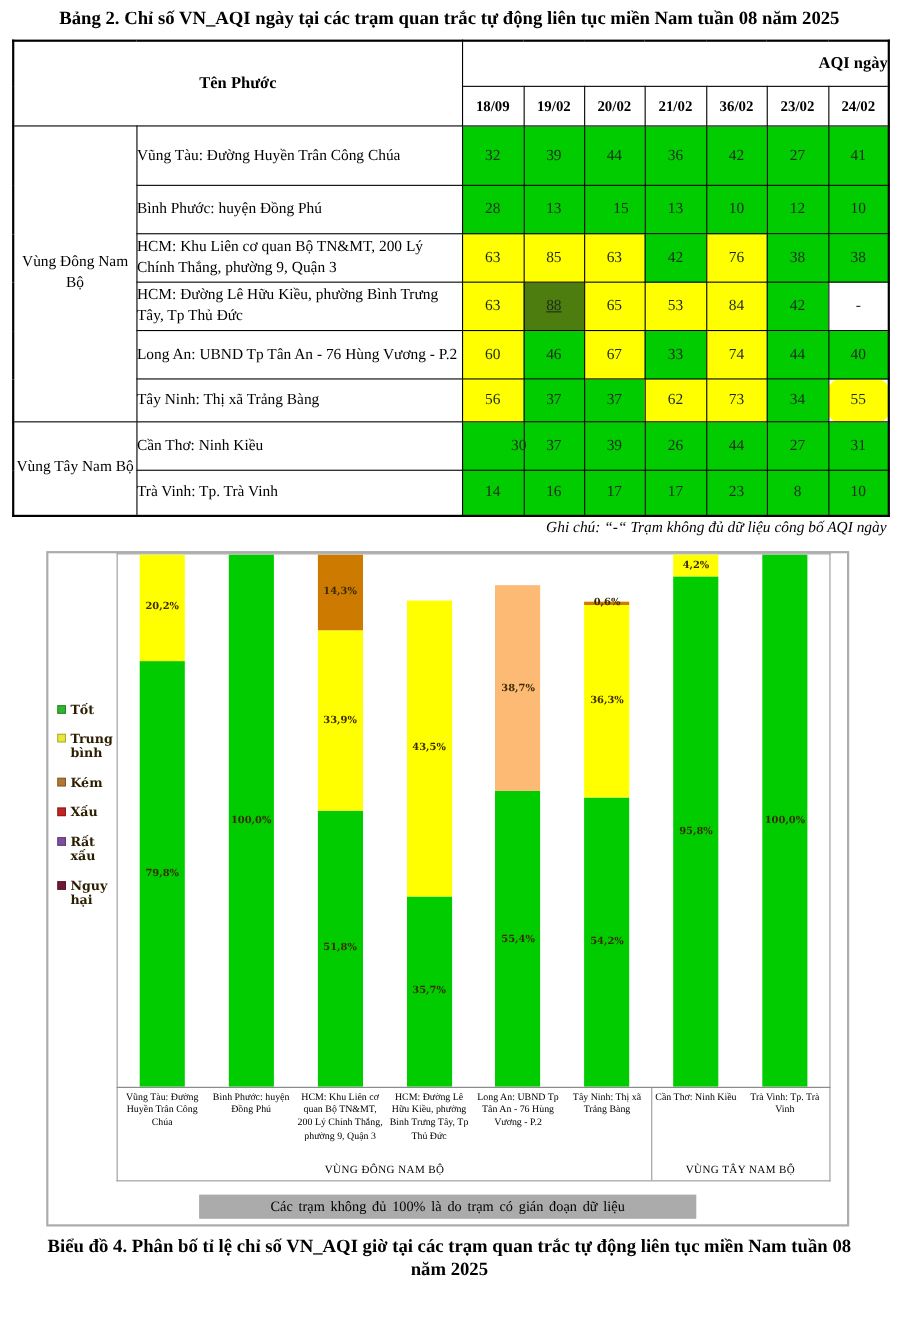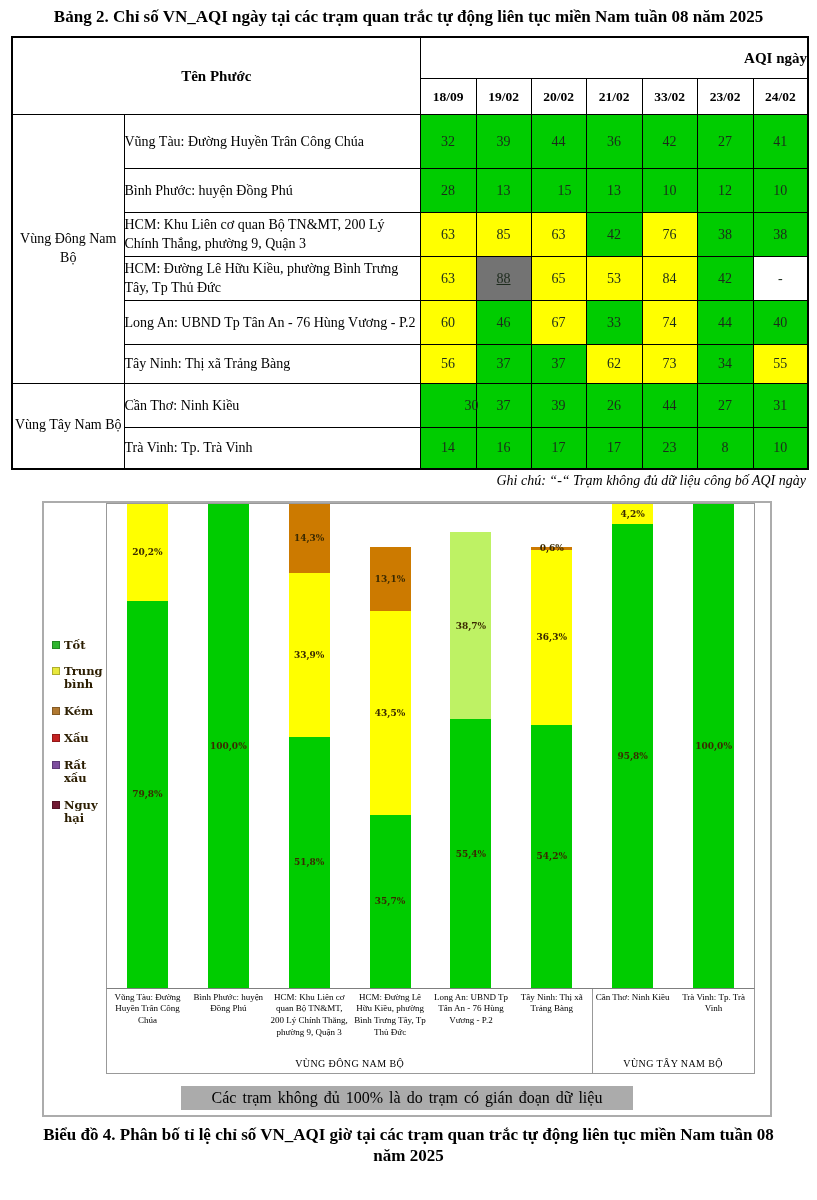--- a/index.html
+++ b/index.html
@@ -32,21 +32,21 @@
   .bar{width:41px;display:flex;flex-direction:column-reverse;}
   .seg{position:relative;width:100%;}
   .seg-label{position:absolute;left:50%;top:50%;transform:translate(-50%,-50%);
     font-family:"DejaVu Serif",serif;font-size:9px;font-weight:bold;color:#3a2a00;white-space:nowrap;}
   .xlabels{height:85px;box-sizing:border-box;border-left:1px solid #999;border-right:1px solid #999;
     border-bottom:1px solid #999;position:relative;display:flex;}
   .xlabel{flex:1 1 0;text-align:center;font-size:9px;line-height:1.3;padding:3px 1px 0;}
   .group-divider{position:absolute;top:0;bottom:0;width:0;border-left:1px solid #999;}
   .group-label{position:absolute;bottom:4px;text-align:center;font-size:10px;letter-spacing:.4px;}
   .note-row{margin:12px auto 5px;width:452px;background:#ababab;text-align:center;
-    font-size:16px;padding:3px 0;word-spacing:2px;}
+    font-size:13px;padding:3px 0;word-spacing:2px;}
   .chart-caption{margin-top:7px;font-size:17px;font-weight:bold;text-align:center;line-height:1.28;padding:0 28px;}
 </style>
 </head>
 <body>
 
 <div class="title">Bảng 2. Chỉ số VN_AQI ngày tại các trạm quan trắc tự động liên tục miền Nam tuần 08 năm 2025</div>
 
 <table class="aqi">
   <colgroup>
     <col style="width:112px">
@@ -62,21 +62,21 @@
   <thead>
     <tr>
       <th class="th-station" colspan="2" rowspan="2">Tên Phước</th>
       <th class="th-aqi" colspan="7">AQI ngày</th>
     </tr>
     <tr>
         <th class="date-th">18/09</th>
         <th class="date-th">19/02</th>
         <th class="date-th">20/02</th>
         <th class="date-th">21/02</th>
-        <th class="date-th">33/02</th>
+        <th class="date-th">36/02</th>
         <th class="date-th">23/02</th>
         <th class="date-th">24/02</th>
       </tr>
   </thead>
   <tbody>
       <tr style="height: 54px;">
         <td class="region-cell" rowspan="6">Vùng Đông Nam Bộ</td>
         <td class="station-cell">Vũng Tàu: Đường Huyền Trân Công Chúa</td>
         <td class="val-cell" style="background: rgb(0, 204, 0);">32</td>
         <td class="val-cell" style="background: rgb(0, 204, 0);">39</td>
@@ -102,21 +102,21 @@
         <td class="val-cell" style="background: rgb(255, 255, 0);">85</td>
         <td class="val-cell" style="background: rgb(255, 255, 0);">63</td>
         <td class="val-cell" style="background: rgb(0, 204, 0);">42</td>
         <td class="val-cell" style="background: rgb(255, 255, 0);">76</td>
         <td class="val-cell" style="background: rgb(0, 204, 0);">38</td>
         <td class="val-cell" style="background: rgb(0, 204, 0);">38</td>
       </tr>
       <tr style="height: 44px;">
         <td class="station-cell">HCM: Đường Lê Hữu Kiều, phường Bình Trưng Tây, Tp Thủ Đức</td>
         <td class="val-cell" style="background: rgb(255, 255, 0);">63</td>
-        <td class="val-cell" style="background: #737373; text-decoration: underline;">88</td>
+        <td class="val-cell" style="background: #4d7c0f; text-decoration: underline;">88</td>
         <td class="val-cell" style="background: rgb(255, 255, 0);">65</td>
         <td class="val-cell" style="background: rgb(255, 255, 0);">53</td>
         <td class="val-cell" style="background: rgb(255, 255, 0);">84</td>
         <td class="val-cell" style="background: rgb(0, 204, 0);">42</td>
         <td class="val-cell" style="background: rgb(255, 255, 255);">-</td>
       </tr>
       <tr style="height: 44px;">
         <td class="station-cell">Long An: UBND Tp Tân An - 76 Hùng Vương - P.2</td>
         <td class="val-cell" style="background: rgb(255, 255, 0);">60</td>
         <td class="val-cell" style="background: rgb(0, 204, 0);">46</td>
@@ -127,21 +127,21 @@
         <td class="val-cell" style="background: rgb(0, 204, 0);">40</td>
       </tr>
       <tr style="height: 39px;">
         <td class="station-cell">Tây Ninh: Thị xã Trảng Bàng</td>
         <td class="val-cell" style="background: rgb(255, 255, 0);">56</td>
         <td class="val-cell" style="background: rgb(0, 204, 0);">37</td>
         <td class="val-cell" style="background: rgb(0, 204, 0);">37</td>
         <td class="val-cell" style="background: rgb(255, 255, 0);">62</td>
         <td class="val-cell" style="background: rgb(255, 255, 0);">73</td>
         <td class="val-cell" style="background: rgb(0, 204, 0);">34</td>
-        <td class="val-cell" style="background: rgb(255, 255, 0);">55</td>
+        <td class="val-cell" style="background: rgb(255, 255, 0); border-radius: 10px;">55</td>
       </tr>
       <tr style="height: 44px;">
         <td class="region-cell" rowspan="2">Vùng Tây Nam Bộ</td>
         <td class="station-cell">Cần Thơ: Ninh Kiều</td>
         <td class="val-cell" style="background: rgb(0, 204, 0); padding-left: 44px;">30</td>
         <td class="val-cell" style="background: rgb(0, 204, 0);">37</td>
         <td class="val-cell" style="background: rgb(0, 204, 0);">39</td>
         <td class="val-cell" style="background: rgb(0, 204, 0);">26</td>
         <td class="val-cell" style="background: rgb(0, 204, 0);">44</td>
         <td class="val-cell" style="background: rgb(0, 204, 0);">27</td>
@@ -220,34 +220,34 @@
               <div class="seg" style="height: 69.212px; background: rgb(204, 122, 0);">
                 <span class="seg-label">14,3%</span>
               </div>
             </div>
           </div>
           <div class="slot">
             <div class="bar">
               <div class="seg" style="height: 172.788px; background: rgb(0, 204, 0);">
                 <span class="seg-label">35,7%</span>
               </div>
-              <div class="seg" style="height: 204px; background: rgb(255, 255, 0);">
+              <div class="seg" style="height: 269px; background: rgb(255, 255, 0); margin-top: 44px;">
                 <span class="seg-label">43,5%</span>
               </div>
               <div class="seg" style="height: 63.404px; background: rgb(204, 122, 0);">
                 <span class="seg-label">13,1%</span>
               </div>
             </div>
           </div>
           <div class="slot">
             <div class="bar">
               <div class="seg" style="height: 268.136px; background: rgb(0, 204, 0);">
                 <span class="seg-label">55,4%</span>
               </div>
-              <div class="seg" style="height: 187.308px; background: #bef264; margin-top: 44px;">
+              <div class="seg" style="height: 187.308px; background: #fdba74; margin-top: 44px;">
                 <span class="seg-label">38,7%</span>
               </div>
               <div class="seg" style="height: 29.04px; background: rgb(204, 122, 0);">
                 <span class="seg-label">6,0%</span>
               </div>
             </div>
           </div>
           <div class="slot">
             <div class="bar">
               <div class="seg" style="height: 262.328px; background: rgb(0, 204, 0);">

